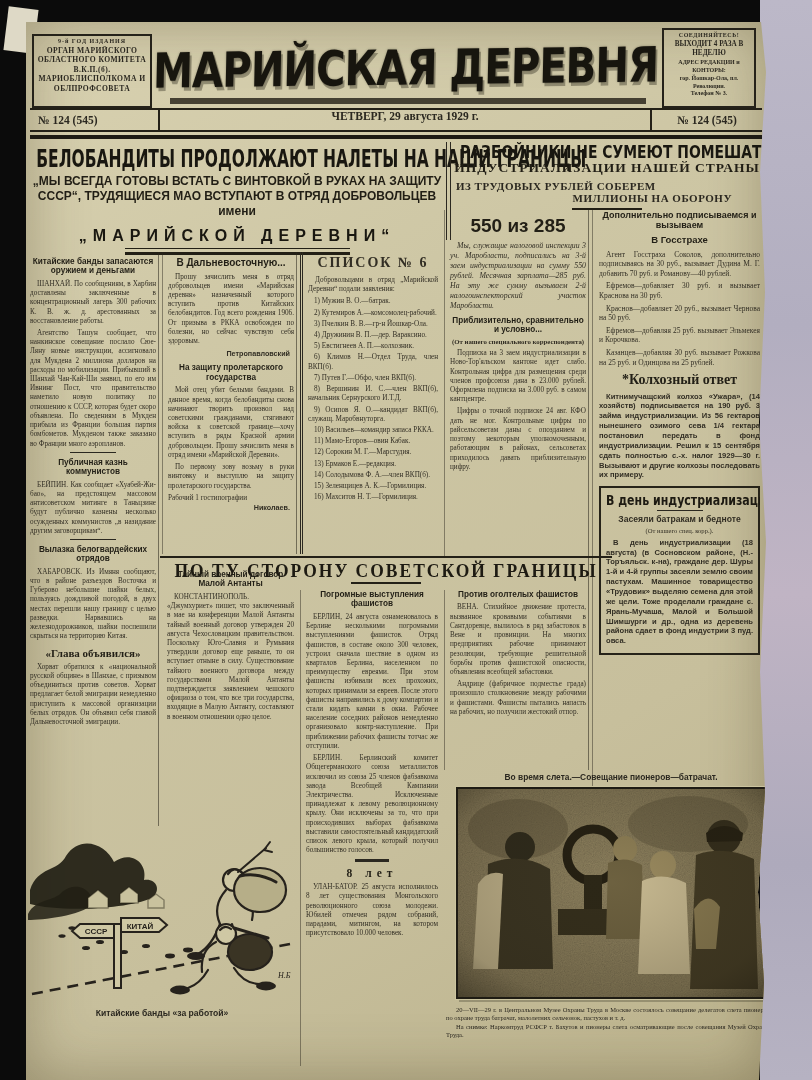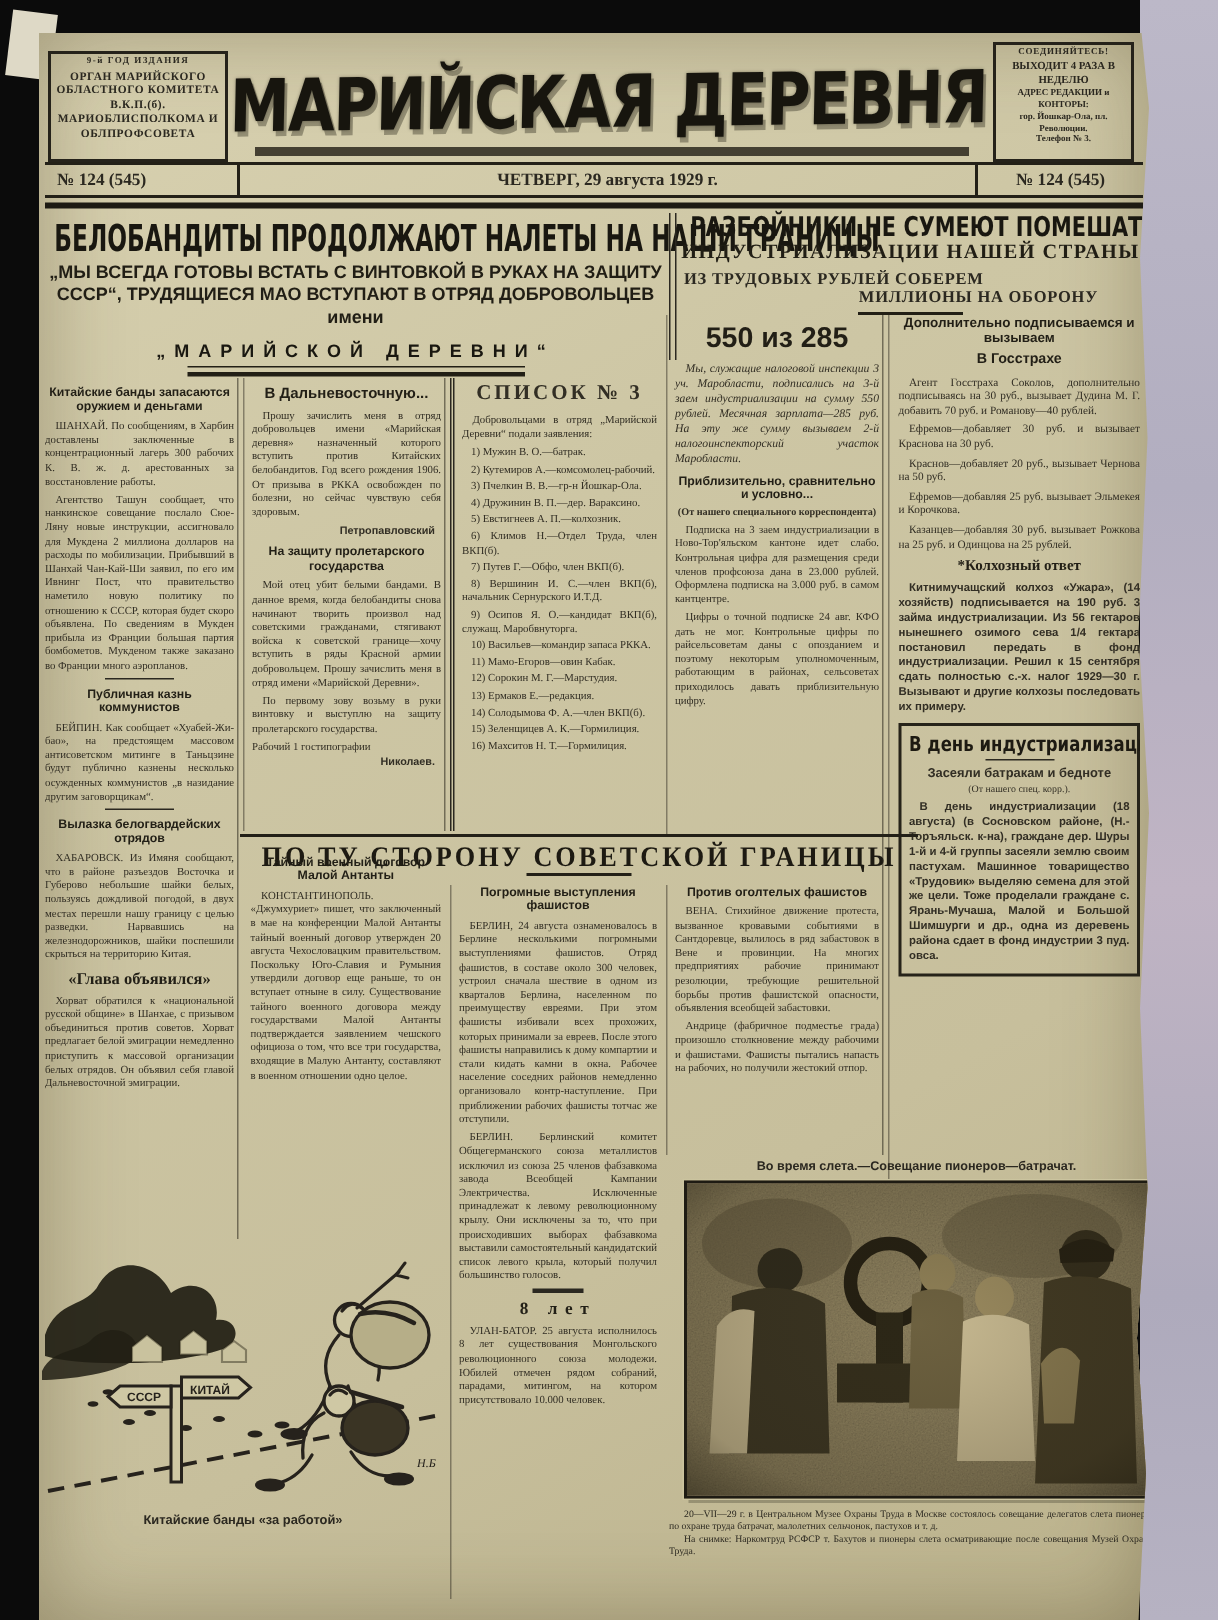--- a/index.html
+++ b/index.html
@@ -36,33 +36,33 @@
   #mastTitle{left:126px;top:8px;width:508px;height:76px;display:flex;align-items:center;justify-content:center;}
   #mastTitle .t{font-family:"DejaVu Sans",sans-serif;font-weight:bold;font-size:41px;letter-spacing:-1px;
       color:#17150e;white-space:nowrap;transform:scale(.98,1.18) rotate(-.6deg) skewX(-2deg);
       text-shadow:2px 3px 0 rgba(25,22,12,.35),0 0 2px rgba(25,22,12,.4);}
   #mastTitle .underbar{position:absolute;left:18px;right:14px;bottom:2px;height:6px;background:#201d14;opacity:.8;}
   #mastR{left:636px;top:6px;width:94px;height:80px;border:2px solid #25221a;padding:2px 3px;box-sizing:border-box;text-align:center;}
   #mastR .sl{font-size:6px;font-weight:bold;letter-spacing:.5px;}
   #mastR .sch{font-size:7.2px;font-weight:bold;margin:2px 0;line-height:1.2;}
   #mastR .adr{font-size:6px;font-weight:bold;line-height:1.3;}
   #datebar{left:4px;top:86px;width:732px;height:24px;border-top:2px solid #23201700;border-top-color:#232017;
-      border-bottom:2px solid #232017;display:flex;align-items:center;box-sizing:border-box;
+      border-bottom:2px solid #232017;display:flex;box-sizing:border-box;
       font-weight:bold;font-size:11.5px;}
   #datebar .cl{width:130px;padding-left:8px;border-right:2px solid #232017;height:100%;display:flex;align-items:center;box-sizing:border-box;}
   #datebar .cc{flex:1;text-align:center;}
   #datebar .cr{width:112px;border-left:2px solid #232017;height:100%;display:flex;align-items:center;justify-content:center;box-sizing:border-box;}
   #thickrule{left:4px;top:113px;width:732px;height:4px;background:#1d1a13;}
   
   #leadL{left:4px;top:122px;width:414px;height:116px;text-align:center;}
   #leadL .h1{font-family:"DejaVu Sans",sans-serif;font-weight:bold;font-size:16px;white-space:nowrap;
       transform:scale(.97,1.55);transform-origin:center top;color:#191710;height:26px;}
   #leadL .sub{font-family:"Liberation Sans",sans-serif;font-weight:bold;font-size:12px;line-height:1.25;
       color:#211e15;margin:4px 2px 8px;}
-  #leadL .mt{font-family:"Liberation Sans",sans-serif;font-weight:bold;font-size:12px;letter-spacing:6px;color:#191710;margin-top:3px;}
+  #leadL .mt{font-family:"Liberation Sans",sans-serif;font-weight:bold;font-size:16px;letter-spacing:6px;color:#191710;margin-top:3px;}
   #leadL .dblrule{width:225px;margin:3px auto 0;border-top:1px solid #221f15;border-bottom:3px solid #221f15;height:3px;}
   #leadR{left:428px;top:120px;width:306px;height:100px;}
   #leadR .h1{font-family:"DejaVu Sans",sans-serif;font-weight:bold;font-size:14.5px;text-align:center;white-space:nowrap;
       transform:scale(.96,1.25);transform-origin:center top;color:#191710;}
   #leadR .h2{font-family:"Liberation Serif",serif;font-weight:bold;font-size:13.5px;text-align:center;letter-spacing:1px;color:#211e15;margin-top:2px;}
   #leadR .s1{font-weight:bold;font-size:11px;text-align:left;padding-left:2px;margin-top:4px;letter-spacing:.5px;}
   #leadR .s2{font-weight:bold;font-size:11px;text-align:right;padding-right:28px;letter-spacing:.5px;}
   #leadR .dblrule{width:70px;margin:4px auto 0;border-top:2px solid #221f15;height:2px;}
   
   #colC{border-left:3px double #2b2820;padding-left:5px;box-sizing:border-box;}
@@ -153,21 +153,21 @@
       <div class="p">Прошу зачислить меня в отряд добровольцев имени «Марийская деревня» назначенный которого вступить против Китайских белобандитов. Год всего рождения 1906. От призыва в РККА освобожден по болезни, но сейчас чувствую себя здоровым.</div>
       <div class="sig sans">Петропавловский</div>
       <div class="h-art">На защиту пролетарского государства</div>
       <div class="p">Мой отец убит белыми бандами. В данное время, когда белобандиты снова начинают творить произвол над советскими гражданами, стягивают войска к советской границе—хочу вступить в ряды Красной армии добровольцем. Прошу зачислить меня в отряд имени «Марийской Деревни».</div>
       <div class="p">По первому зову возьму в руки винтовку и выступлю на защиту пролетарского государства.</div>
       <div style="margin-top:2px;">Рабочий 1 гостипографии</div>
       <div class="sig sans">Николаев.</div>
     </div>
 
     <div class="col" id="colC" style="left:274px;top:230px;width:138px;height:302px;">
-      <div class="lh">СПИСОК № 3</div>
+      <div class="lh">СПИСОК № 6</div>
       <div class="p">Добровольцами в отряд „Марийской Деревни“ подали заявления:</div>
       <div class="listitem">1) Мужин В. О.—батрак.</div>
       <div class="listitem">2) Кутемиров А.—комсомолец-рабочий.</div>
       <div class="listitem">3) Пчелкин В. В.—гр-н Йошкар-Ола.</div>
       <div class="listitem">4) Дружинин В. П.—дер. Вараксино.</div>
       <div class="listitem">5) Евстигнеев А. П.—колхозник.</div>
       <div class="listitem">6) Климов Н.—Отдел Труда, член ВКП(б).</div>
       <div class="listitem">7) Путев Г.—Обфо, член ВКП(б).</div>
       <div class="listitem">8) Вершинин И. С.—член ВКП(б), начальник Сернурского И.Т.Д.</div>
       <div class="listitem">9) Осипов Я. О.—кандидат ВКП(б), служащ. Маробвнуторга.</div>
@@ -190,21 +190,21 @@
     </div>
 
     <div class="col" id="colE" style="left:566px;top:188px;width:168px;height:592px;border-left:1px solid rgba(40,36,26,.45);padding-left:6px;box-sizing:border-box;font-size:7.5px;">
       <div class="h-art" style="font-size:9px;margin-top:0;">Дополнительно подписываемся и вызываем</div>
       <div class="h-art" style="font-size:9.5px;margin-top:0;">В Госстрахе</div>
       <div class="p">Агент Госстраха Соколов, дополнительно подписываясь на 30 руб., вызывает Дудина М. Г. добавить 70 руб. и Романову—40 рублей.</div>
       <div class="p">Ефремов—добавляет 30 руб. и вызывает Краснова на 30 руб.</div>
       <div class="p">Краснов—добавляет 20 руб., вызывает Чернова на 50 руб.</div>
       <div class="p">Ефремов—добавляя 25 руб. вызывает Эльмекея и Корочкова.</div>
       <div class="p">Казанцев—добавляя 30 руб. вызывает Рожкова на 25 руб. и Одинцова на 25 рублей.</div>
-      <div class="h-art-serif" style="font-size:10px;">*Колхозный ответ</div>
+      <div class="h-art-serif" style="font-size:14px;">*Колхозный ответ</div>
       <div class="p heavy">Китнимучащский колхоз «Ужара», (14 хозяйств) подписывается на 190 руб. 3 займа индустриализации. Из 56 гектаров нынешнего озимого сева 1/4 гектара постановил передать в фонд индустриализации. Решил к 15 сентября сдать полностью с.-х. налог 1929—30 г. Вызывают и другие колхозы последовать их примеру.</div>
       <div id="e3box">
         <div class="bh">В день индустриализации</div>
         <div class="srule"></div>
         <div class="bsub">Засеяли батракам и бедноте</div>
         <div class="corr">(От нашего спец. корр.).</div>
         <div class="p heavy">В день индустриализации (18 августа) (в Сосновском районе, (Н.-Торъяльск. к-на), граждане дер. Шуры 1-й и 4-й группы засеяли землю своим пастухам. Машинное товарищество «Трудовик» выделяю семена для этой же цели. Тоже проделали граждане с. Ярань-Мучаша, Малой и Большой Шимшурги и др., одна из деревень района сдает в фонд индустрии 3 пуд. овса.</div>
       </div>
     </div>
 

